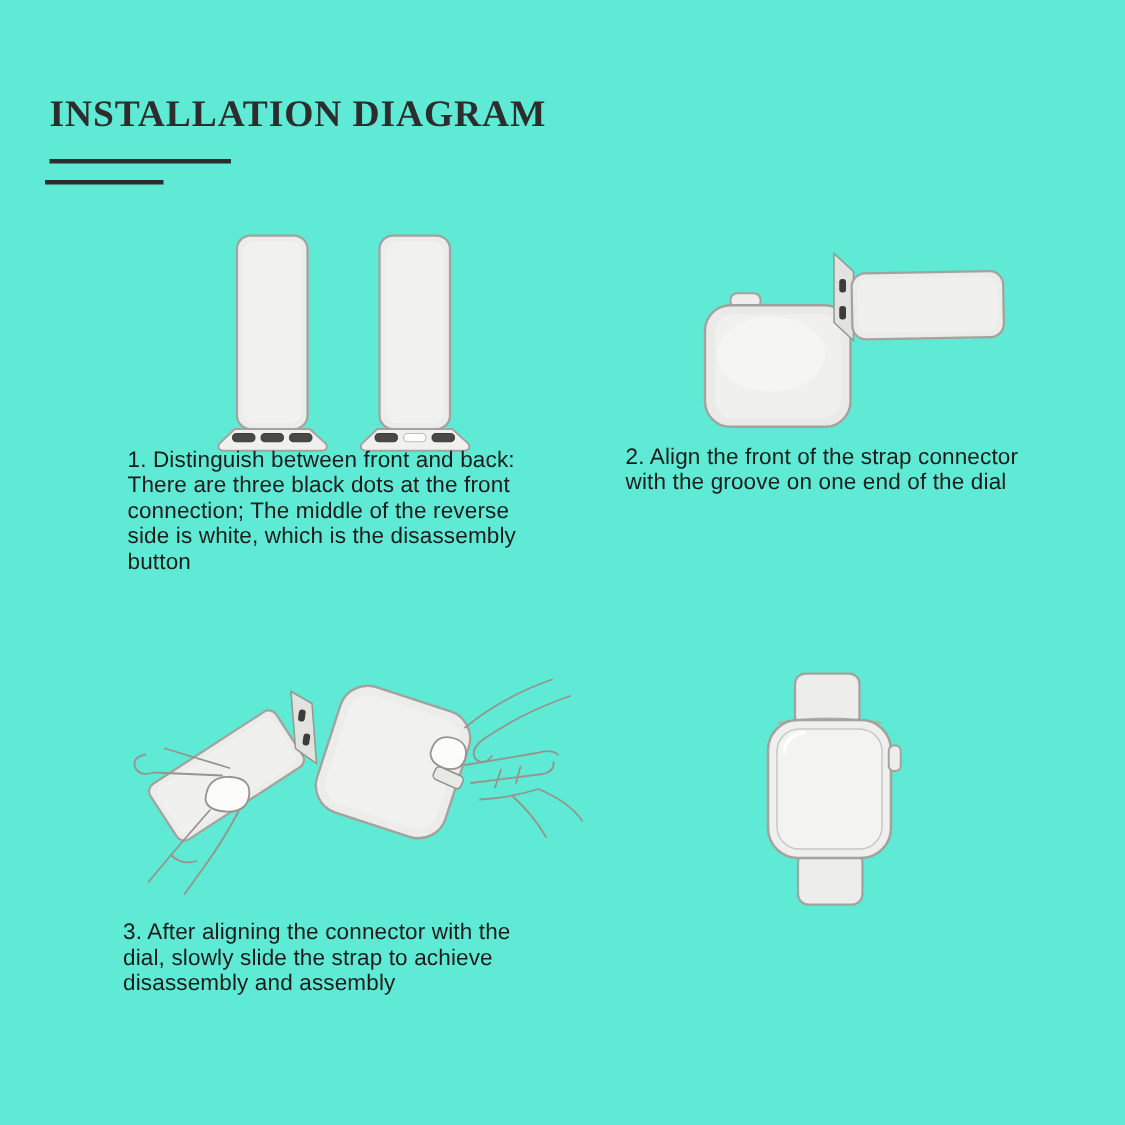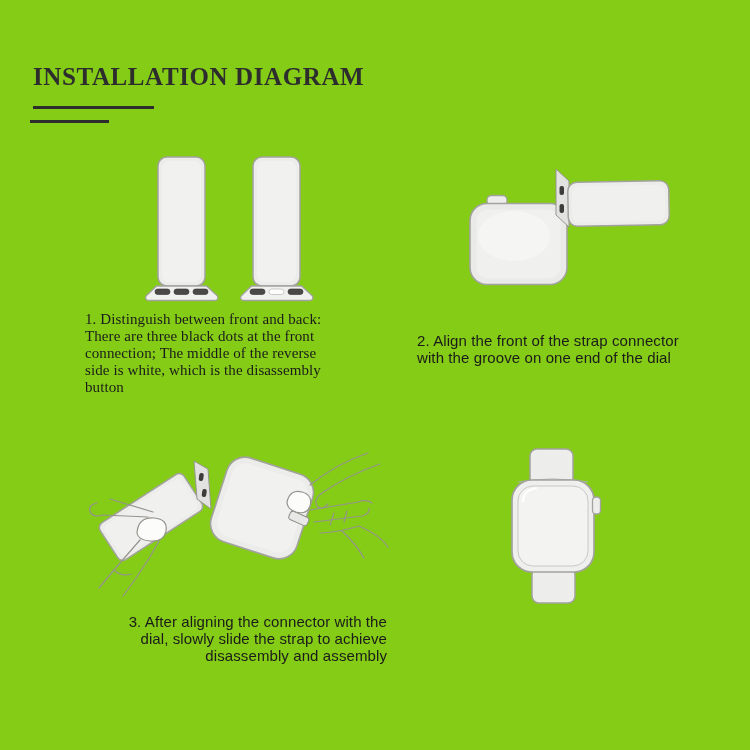--- a/index.html
+++ b/index.html
@@ -1,19 +1,19 @@
 <!DOCTYPE html>
 <html><head>
 <meta charset="utf-8">
 <style>
   html,body{margin:0;padding:0;background:#ffffff;}
   #canvas{
     position:relative;
     width:750px;height:750px;
-    background:#84cc16;
+    background:#5eead4;
     font-family:"Liberation Sans",sans-serif;
     overflow:hidden;
   }
   .page-title{
     position:absolute;left:33px;top:63px;
     font-family:"Liberation Serif",serif;
     font-weight:700;font-size:25px;letter-spacing:0.6px;
     color:#2d2d2d;margin:0;white-space:nowrap;
   }
   .rule{position:absolute;height:3px;background:#2d2d2d;}
@@ -23,23 +23,23 @@
   .illu svg{display:block;width:100%;height:100%;}
   .step-text{
     position:absolute;
     font-size:15px;line-height:17px;color:#1b1b1b;
     white-space:pre-line;letter-spacing:0.1px;
   }
   .step1-illu{left:120px;top:140px;width:240px;height:170px;}
   .step2-illu{left:440px;top:140px;width:300px;height:170px;}
   .step3-illu{left:70px;top:438px;width:320px;height:165px;}
   .step4-illu{left:490px;top:430px;width:160px;height:180px;}
-  .step1-text{left:85px;top:311px;width:315px;font-family:Liberation Serif, serif;}
-  .step2-text{left:417px;top:332px;width:320px;}
-  .step3-text{left:72px;top:613px;width:315px;text-align:right;}
+  .step1-text{left:85px;top:298px;width:315px;}
+  .step2-text{left:417px;top:296px;width:320px;}
+  .step3-text{left:82px;top:613px;width:315px;}
   .step4-text{left:417px;top:613px;width:320px;}
 </style>
 </head>
 <body>
 
 <div id="canvas">
 
   <h1 class="page-title">INSTALLATION DIAGRAM</h1>
   <div class="rule rule-long"></div>
   <div class="rule rule-short"></div>

